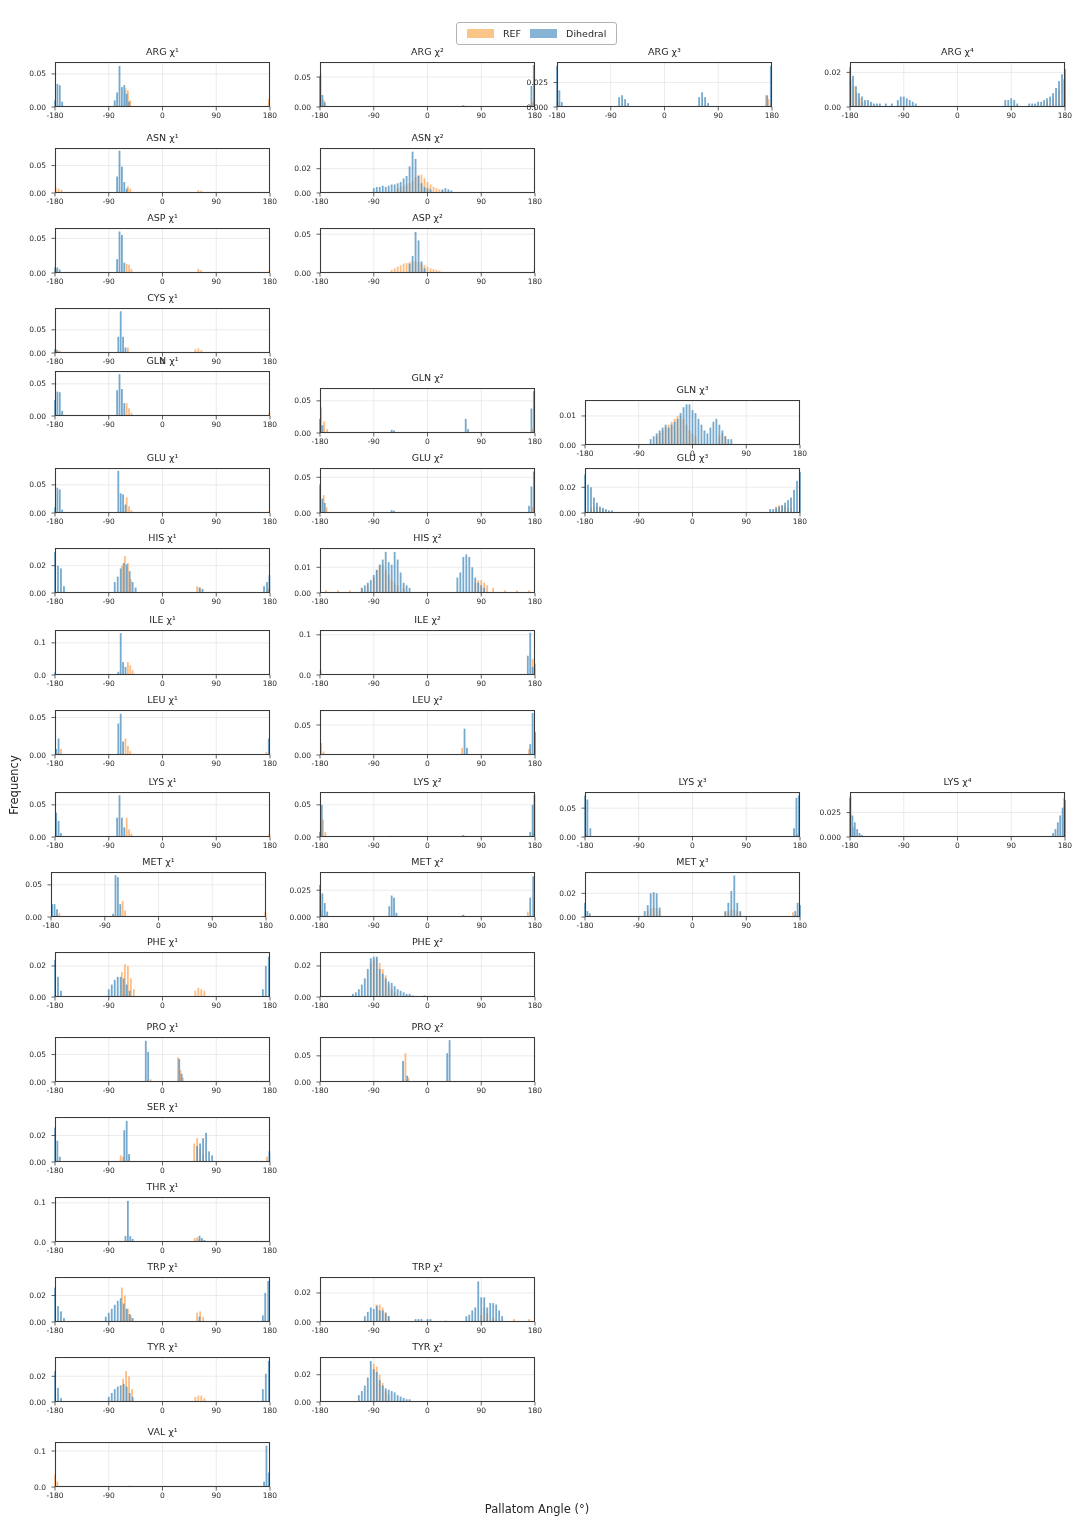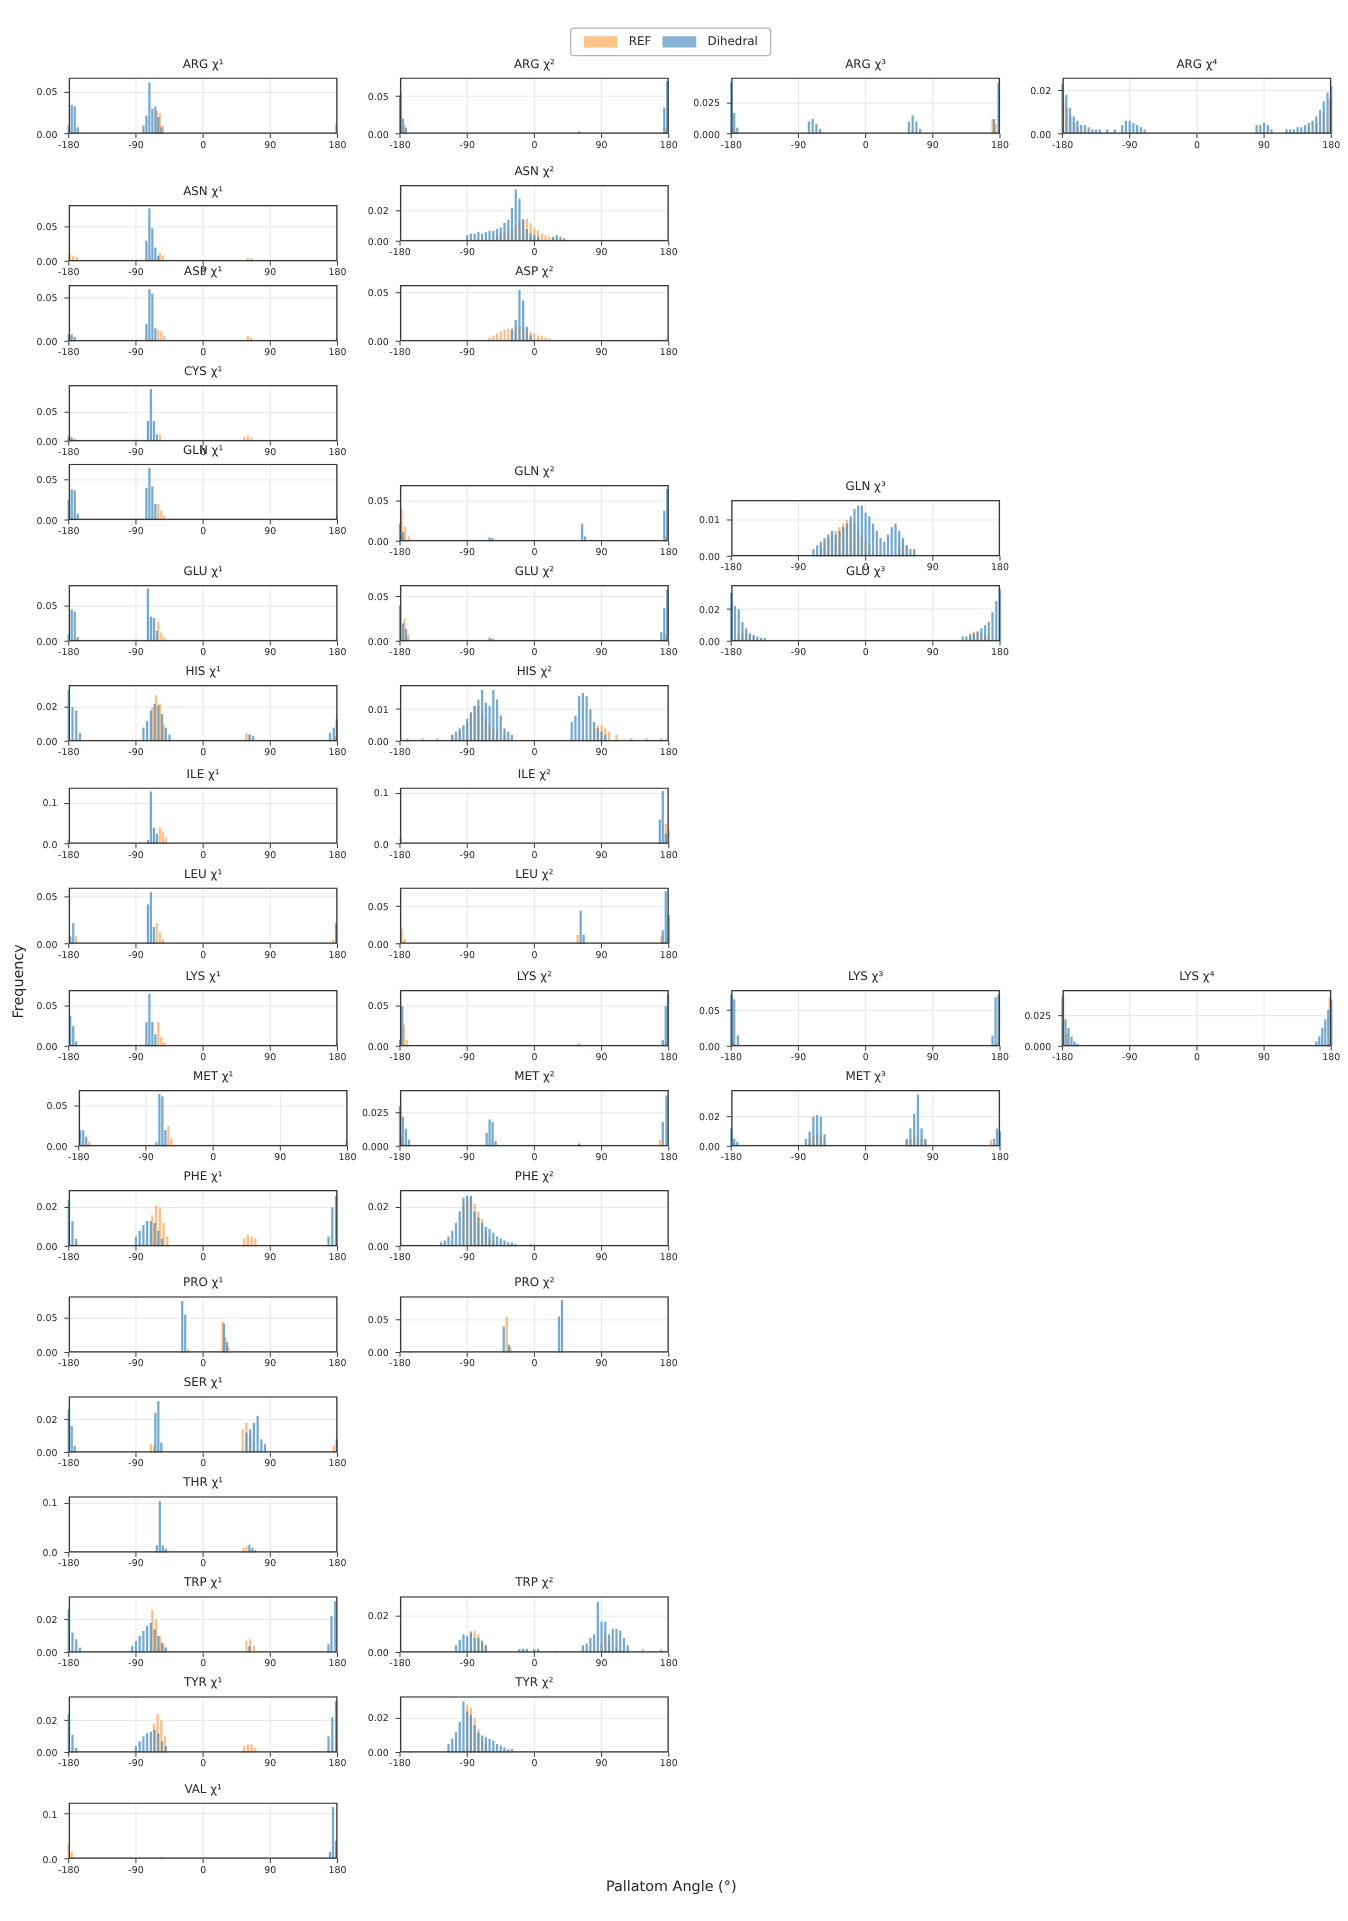--- a/index.html
+++ b/index.html
@@ -96,21 +96,21 @@
           <rect x="6.5" y="0.5" width="214" height="44" fill="none" stroke="#3a3a3a" stroke-width="1.1"></rect>
         </svg>
         <div class="ytick" style="top: 57.5px;">0.00</div>
         <div class="ytick" style="top: 27.5px;">0.05</div>
         <div class="xtick" style="left: 18px;">-180</div>
         <div class="xtick" style="left: 71.75px;">-90</div>
         <div class="xtick" style="left: 125.5px;">0</div>
         <div class="xtick" style="left: 179.25px;">90</div>
         <div class="xtick" style="left: 233px;">180</div>
       </div>
-      <div class="subplot" style="left: 550px; top: 45px;">
+      <div class="subplot" style="left: 522px; top: 45px;">
         <div class="sp-title">ARG χ³</div>
         <svg width="227" height="51" class="sp-svg">
           <line x1="59.75" x2="59.75" y1="1" y2="44" stroke="#e3e3e3" stroke-width="0.7"></line>
           <line x1="113.5" x2="113.5" y1="1" y2="44" stroke="#e3e3e3" stroke-width="0.7"></line>
           <line x1="167.25" x2="167.25" y1="1" y2="44" stroke="#e3e3e3" stroke-width="0.7"></line>
           <line x1="7" x2="220" y1="20.543478260869563" y2="20.543478260869563" stroke="#e3e3e3" stroke-width="0.7"></line>
           <rect x="5.70" y="40.11" width="1.8" height="4.89" fill="rgba(253,166,89,0.75)"></rect>
           <rect x="214.13" y="33.26" width="1.8" height="11.74" fill="rgba(253,166,89,0.75)"></rect>
           <rect x="216.52" y="37.17" width="1.8" height="7.83" fill="rgba(253,166,89,0.75)"></rect>
           <rect x="5.10" y="3.91" width="1.8" height="41.09" fill="rgba(82,148,194,0.8)"></rect>
@@ -207,21 +207,21 @@
           <rect x="6.5" y="0.5" width="214" height="44" fill="none" stroke="#3a3a3a" stroke-width="1.1"></rect>
         </svg>
         <div class="ytick" style="top: 57.5px;">0.00</div>
         <div class="ytick" style="top: 22.8846px;">0.02</div>
         <div class="xtick" style="left: 18px;">-180</div>
         <div class="xtick" style="left: 71.75px;">-90</div>
         <div class="xtick" style="left: 125.5px;">0</div>
         <div class="xtick" style="left: 179.25px;">90</div>
         <div class="xtick" style="left: 233px;">180</div>
       </div>
-      <div class="subplot" style="left: 20px; top: 147px;">
+      <div class="subplot" style="left: 20px; top: 131px;">
         <div class="sp-title">ASN χ¹</div>
         <svg width="227" height="51" class="sp-svg">
           <line x1="59.75" x2="59.75" y1="1" y2="44" stroke="#e3e3e3" stroke-width="0.7"></line>
           <line x1="113.5" x2="113.5" y1="1" y2="44" stroke="#e3e3e3" stroke-width="0.7"></line>
           <line x1="167.25" x2="167.25" y1="1" y2="44" stroke="#e3e3e3" stroke-width="0.7"></line>
           <line x1="7" x2="220" y1="17.5609756097561" y2="17.5609756097561" stroke="#e3e3e3" stroke-width="0.7"></line>
           <rect x="5.70" y="39.51" width="1.8" height="5.49" fill="rgba(253,166,89,0.75)"></rect>
           <rect x="8.68" y="40.61" width="1.8" height="4.39" fill="rgba(253,166,89,0.75)"></rect>
           <rect x="11.67" y="41.71" width="1.8" height="3.29" fill="rgba(253,166,89,0.75)"></rect>
           <rect x="77.96" y="38.41" width="1.8" height="6.59" fill="rgba(253,166,89,0.75)"></rect>
@@ -1091,21 +1091,21 @@
           <rect x="6.5" y="0.5" width="214" height="44" fill="none" stroke="#3a3a3a" stroke-width="1.1"></rect>
         </svg>
         <div class="ytick" style="top: 57.5px;">0.000</div>
         <div class="ytick" style="top: 33.0435px;">0.025</div>
         <div class="xtick" style="left: 18px;">-180</div>
         <div class="xtick" style="left: 71.75px;">-90</div>
         <div class="xtick" style="left: 125.5px;">0</div>
         <div class="xtick" style="left: 179.25px;">90</div>
         <div class="xtick" style="left: 233px;">180</div>
       </div>
-      <div class="subplot" style="left: 28px; top: 855px;">
+      <div class="subplot" style="left: 16px; top: 855px;">
         <div class="sp-title">MET χ¹</div>
         <svg width="227" height="51" class="sp-svg">
           <line x1="59.75" x2="59.75" y1="1" y2="44" stroke="#e3e3e3" stroke-width="0.7"></line>
           <line x1="113.5" x2="113.5" y1="1" y2="44" stroke="#e3e3e3" stroke-width="0.7"></line>
           <line x1="167.25" x2="167.25" y1="1" y2="44" stroke="#e3e3e3" stroke-width="0.7"></line>
           <line x1="7" x2="220" y1="12.857142857142854" y2="12.857142857142854" stroke="#e3e3e3" stroke-width="0.7"></line>
           <rect x="13.46" y="41.14" width="1.8" height="3.86" fill="rgba(253,166,89,0.75)"></rect>
           <rect x="76.77" y="28.93" width="1.8" height="16.07" fill="rgba(253,166,89,0.75)"></rect>
           <rect x="79.16" y="38.57" width="1.8" height="6.43" fill="rgba(253,166,89,0.75)"></rect>
           <rect x="219.50" y="39.86" width="1.8" height="5.14" fill="rgba(253,166,89,0.75)"></rect>

